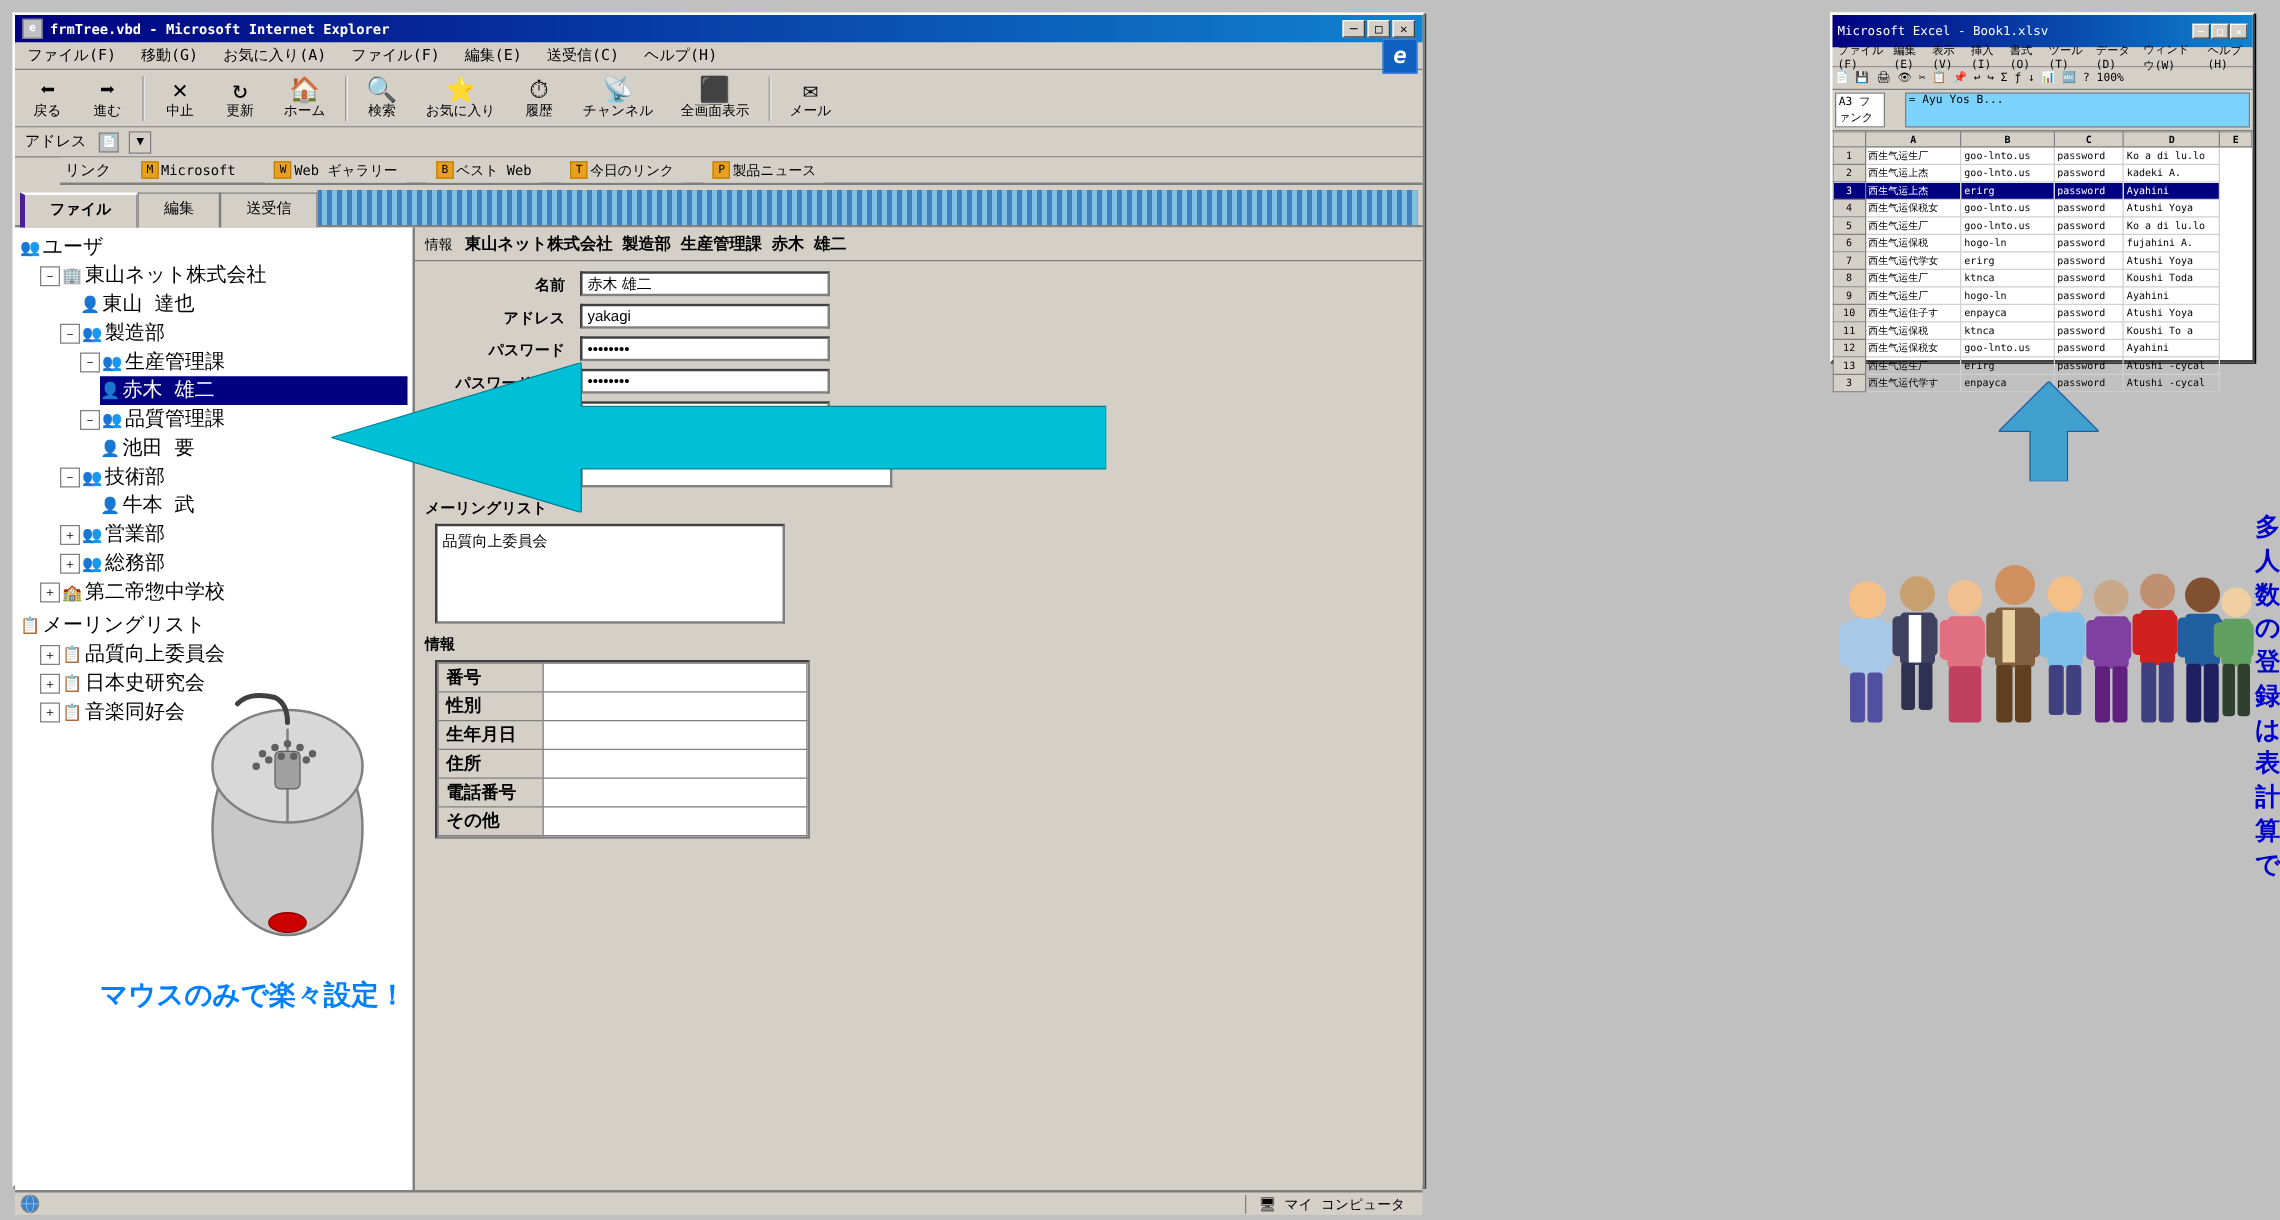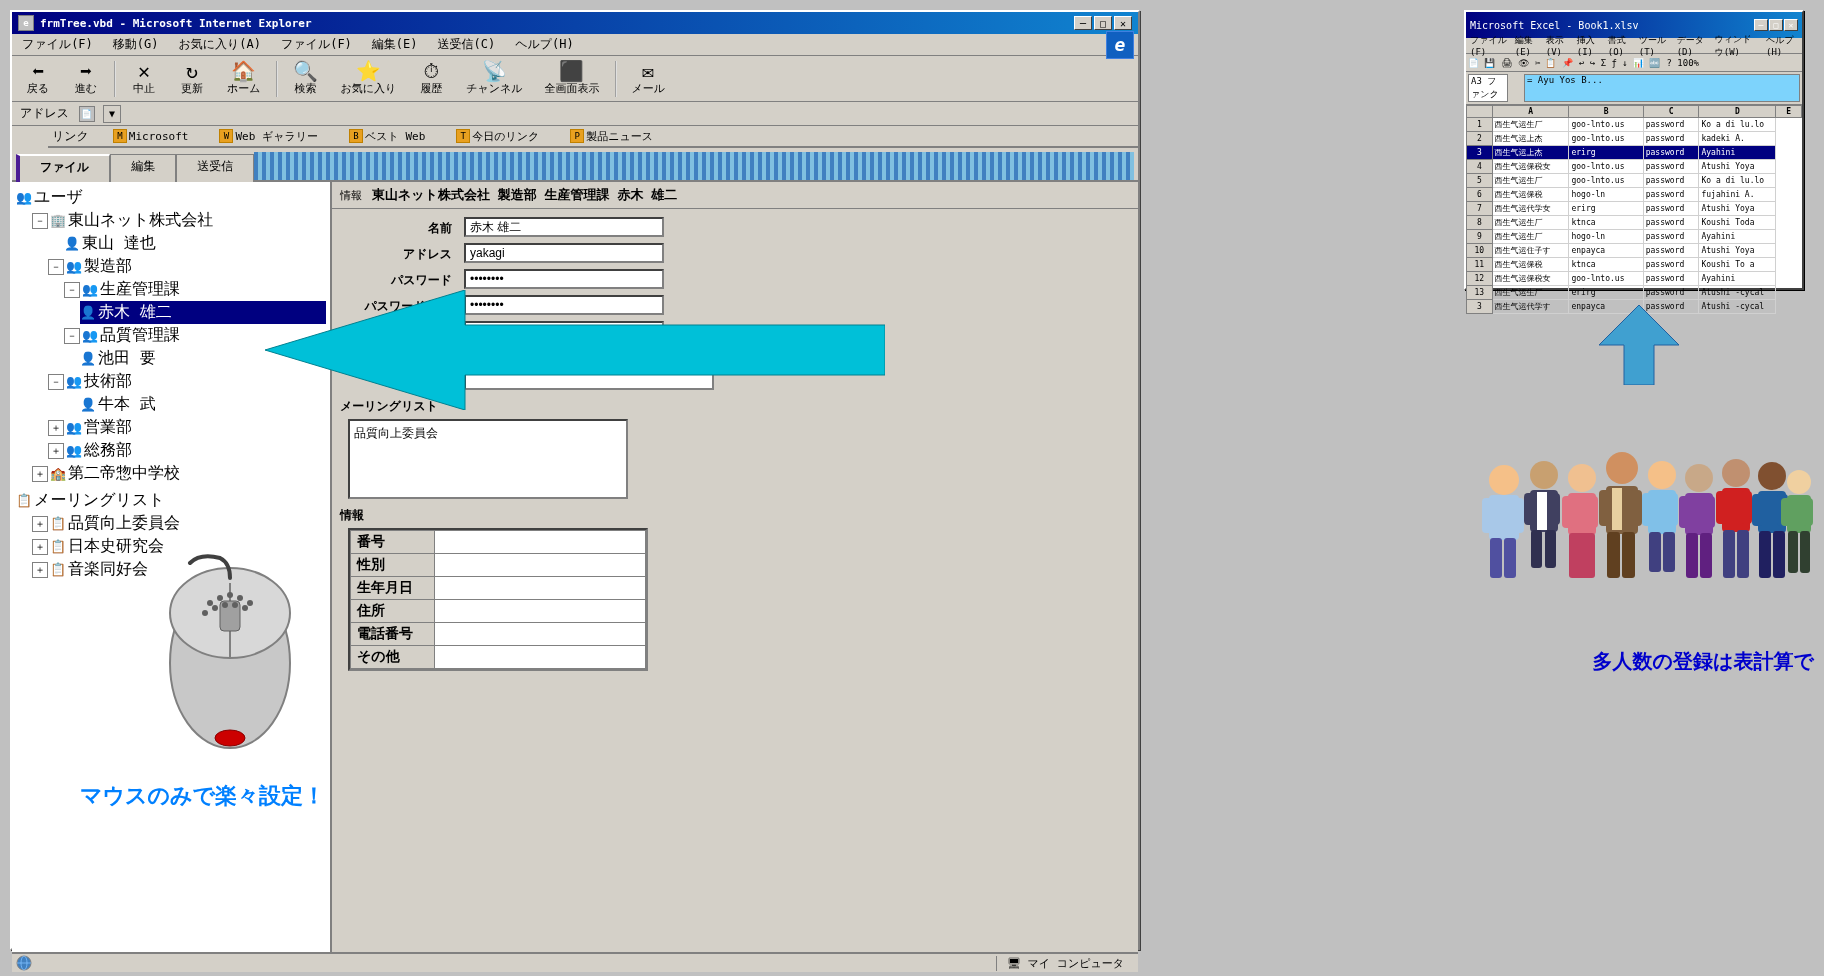--- a/index.html
+++ b/index.html
@@ -503,22 +503,21 @@
     
     .up-arrow {
       display: flex;
       justify-content: center;
       margin: 5px 0;
     }
 
     
     .people-section {
       display: flex;
-      flex-direction: column;
-      align-items: flex-end;
+      align-items: flex-start;
     }
     .people-graphic {
       width: 340px;
       height: 240px;
       position: relative;
       display: flex;
       justify-content: center;
       align-items: flex-end;
     }
     .people-caption {

